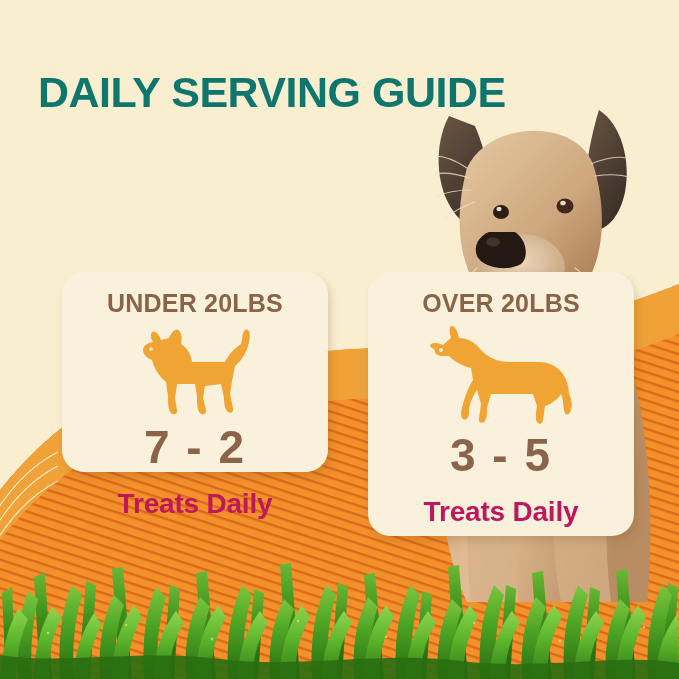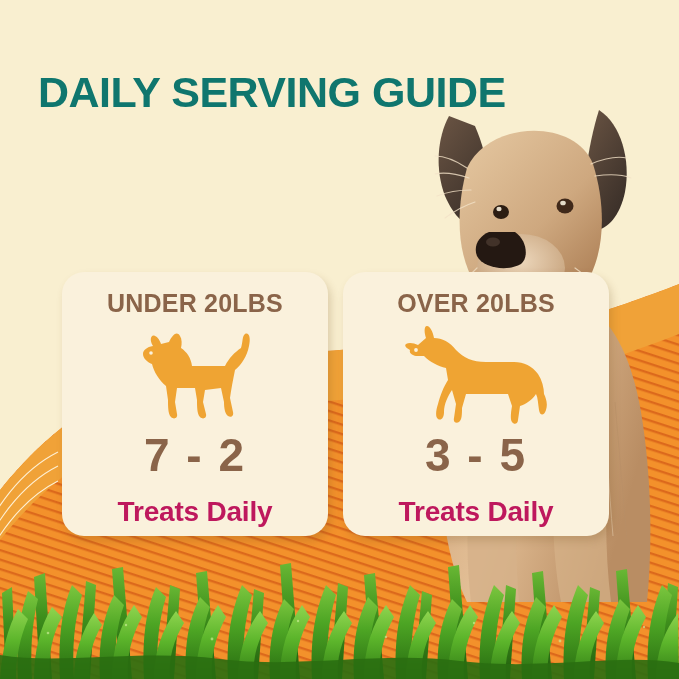--- a/index.html
+++ b/index.html
@@ -50,22 +50,22 @@
   .card{
     position:absolute;
     background:#FAF1DC;
     border-radius:22px;
     box-shadow:3px 5px 9px rgba(120,80,30,0.22);
     display:flex;
     flex-direction:column;
     align-items:center;
     box-sizing:border-box;
   }
-  .card-left{left:62px;top:272px;width:266px;height:264px;padding-top:17px;}
-  .card-right{left:343px;top:272px;width:266px;height:264px;padding-top:17px;}
+  .card-left{left:62px;top:272px;width:266px;height:200px;padding-top:17px;}
+  .card-right{left:368px;top:272px;width:266px;height:264px;padding-top:17px;}
 
   .card-head{
     font-size:25px;font-weight:bold;
     color:#8A6449;
     letter-spacing:0.2px;
     white-space:nowrap;
   }
   .silhouette{
     height:104px;
     display:flex;align-items:center;justify-content:center;

